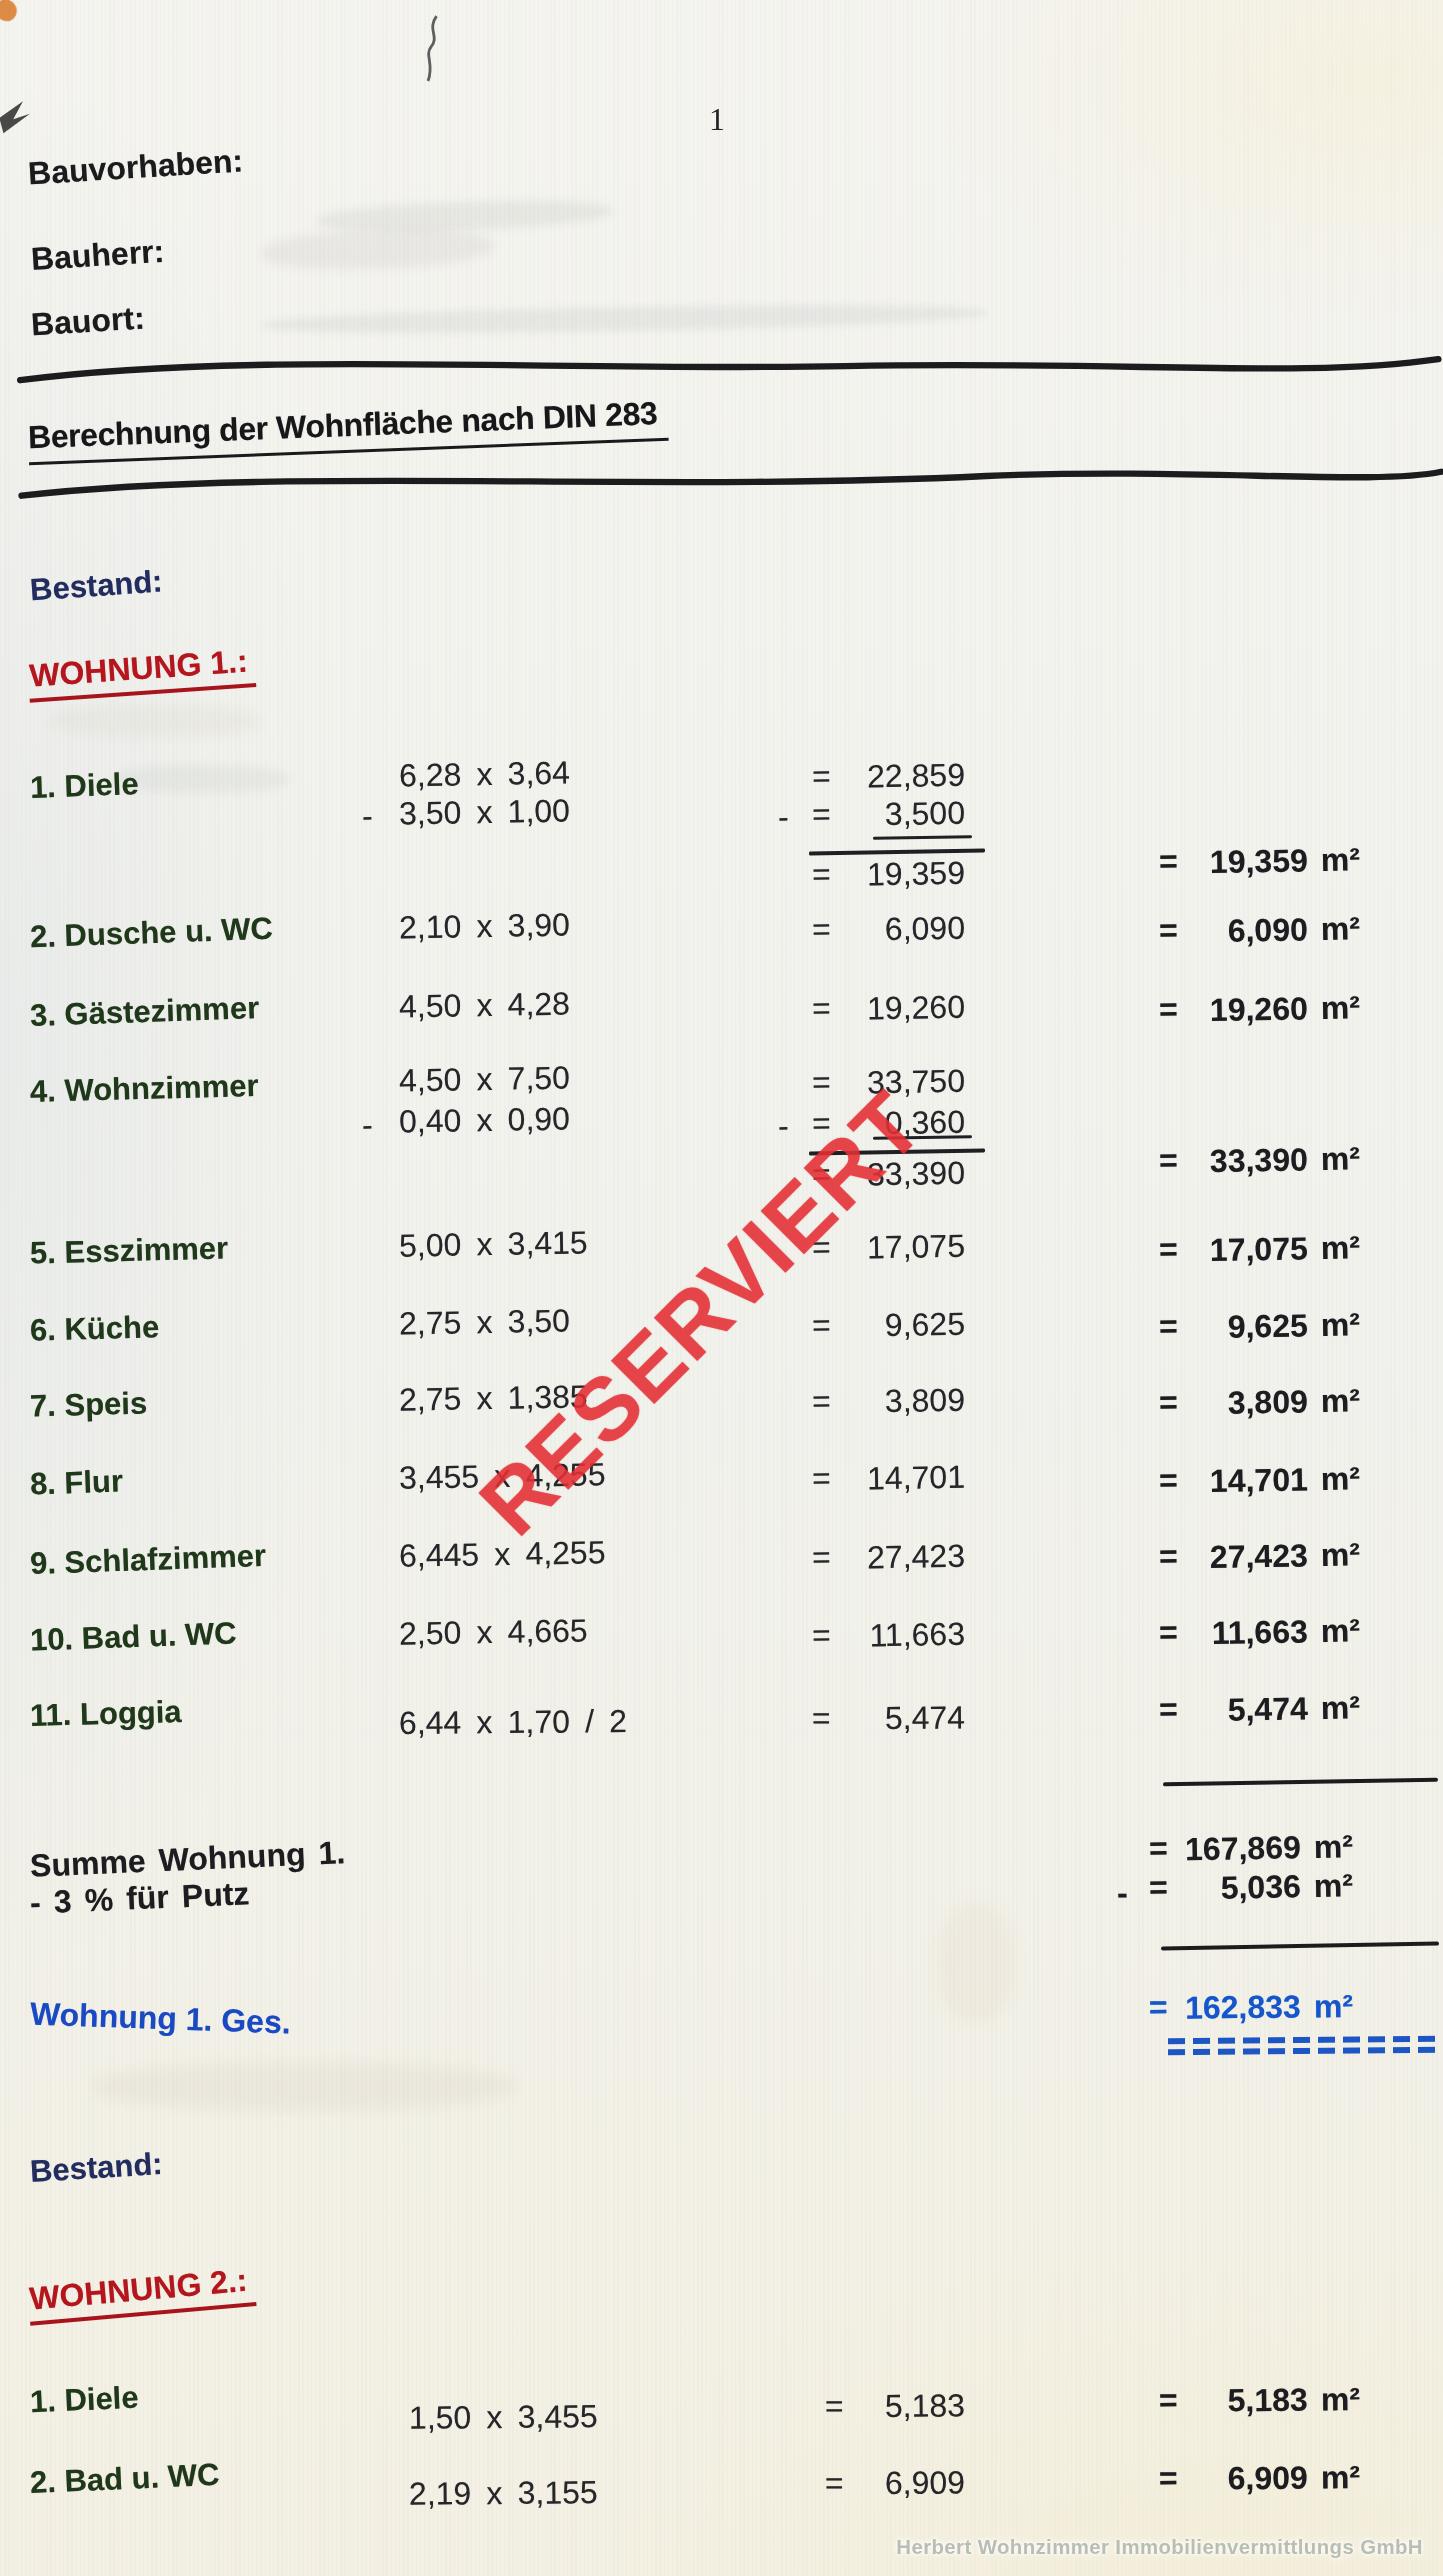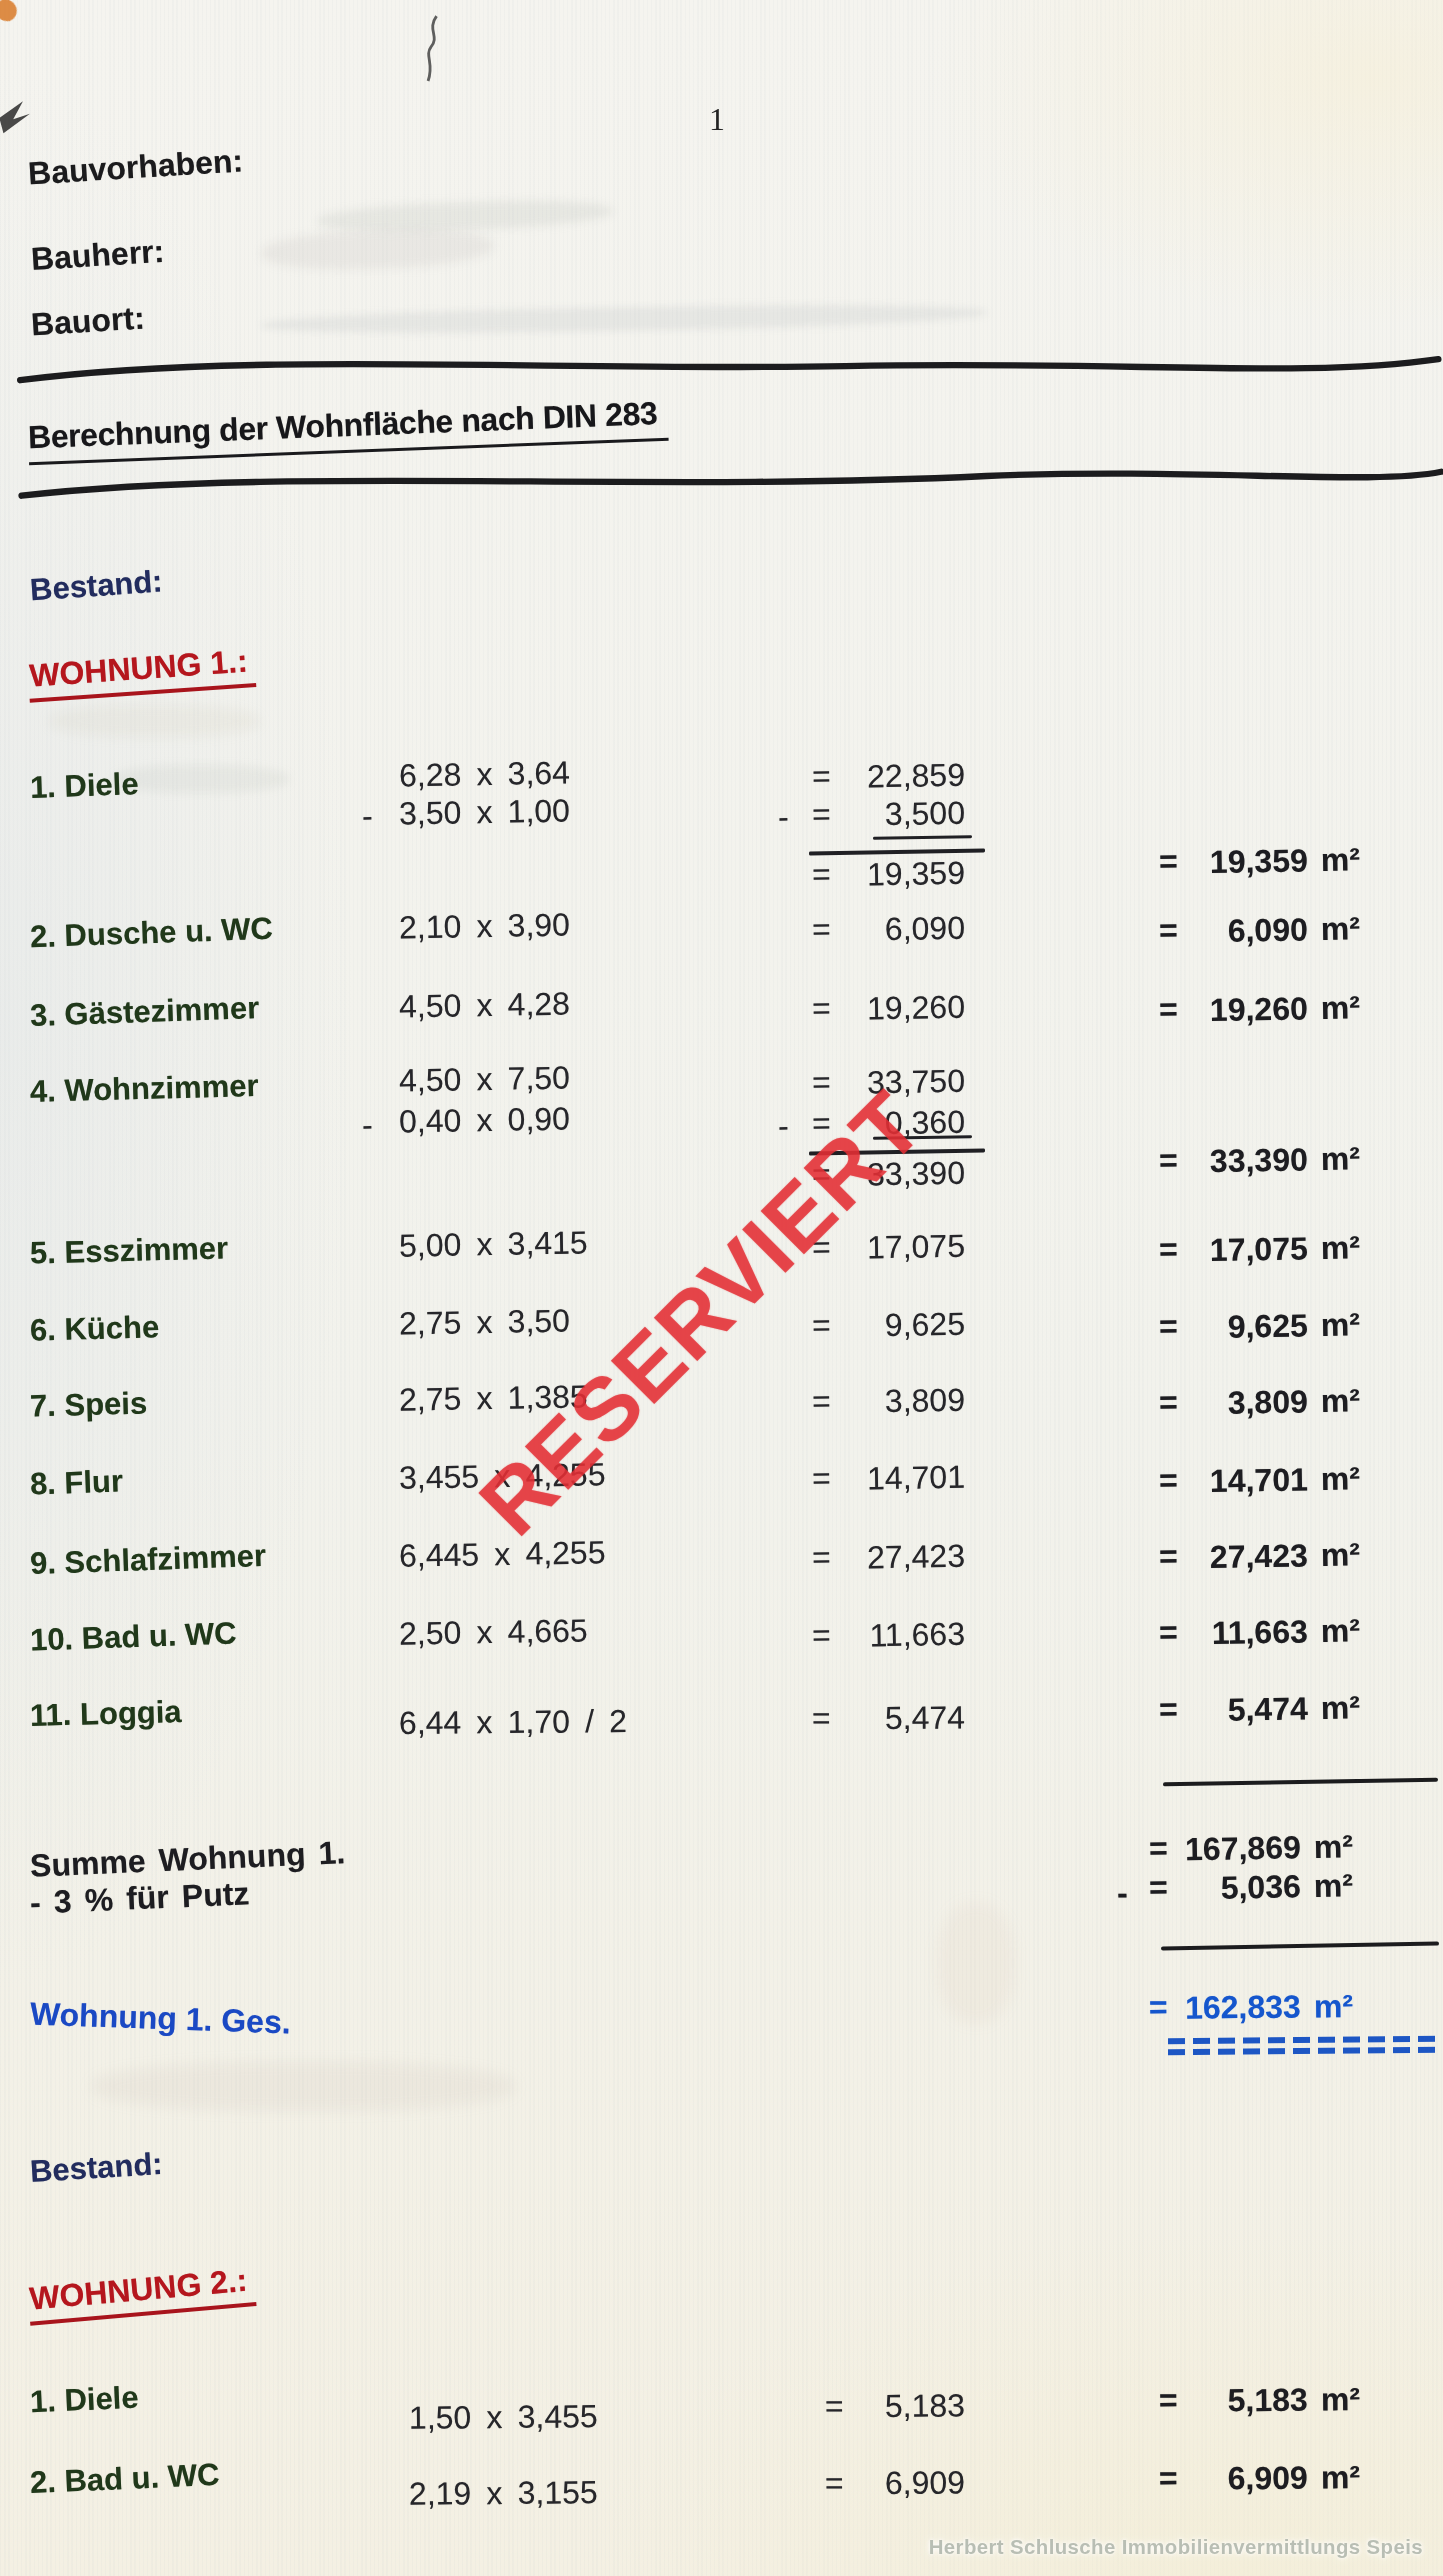--- a/index.html
+++ b/index.html
@@ -212,15 +212,15 @@
   <div class="abs tot rot-n05 rval" style="top:2382px">5,183 m²</div>
 
   <div class="abs lbl rot-n25" style="left:30px;top:2461px">2. Bad u. WC</div>
   <div class="abs num rot-n05" style="left:409px;top:2475px">2,19 x 3,155</div>
   <div class="abs num rot-n05 eqm" style="top:2465px;left:825px">=</div>
   <div class="abs num rot-n05 mval" style="top:2465px">6,909</div>
   <div class="abs tot rot-n05 eqr" style="top:2460px">=</div>
   <div class="abs tot rot-n05 rval" style="top:2460px">6,909 m²</div>
 
   <div id="stamp">RESERVIERT</div>
-  <div id="footer">Herbert Schlusche Immobilienvermittlungs Speis</div>
+  <div id="footer">Herbert Wohnzimmer Immobilienvermittlungs GmbH</div>
 </div>
 
 
 </body></html>

